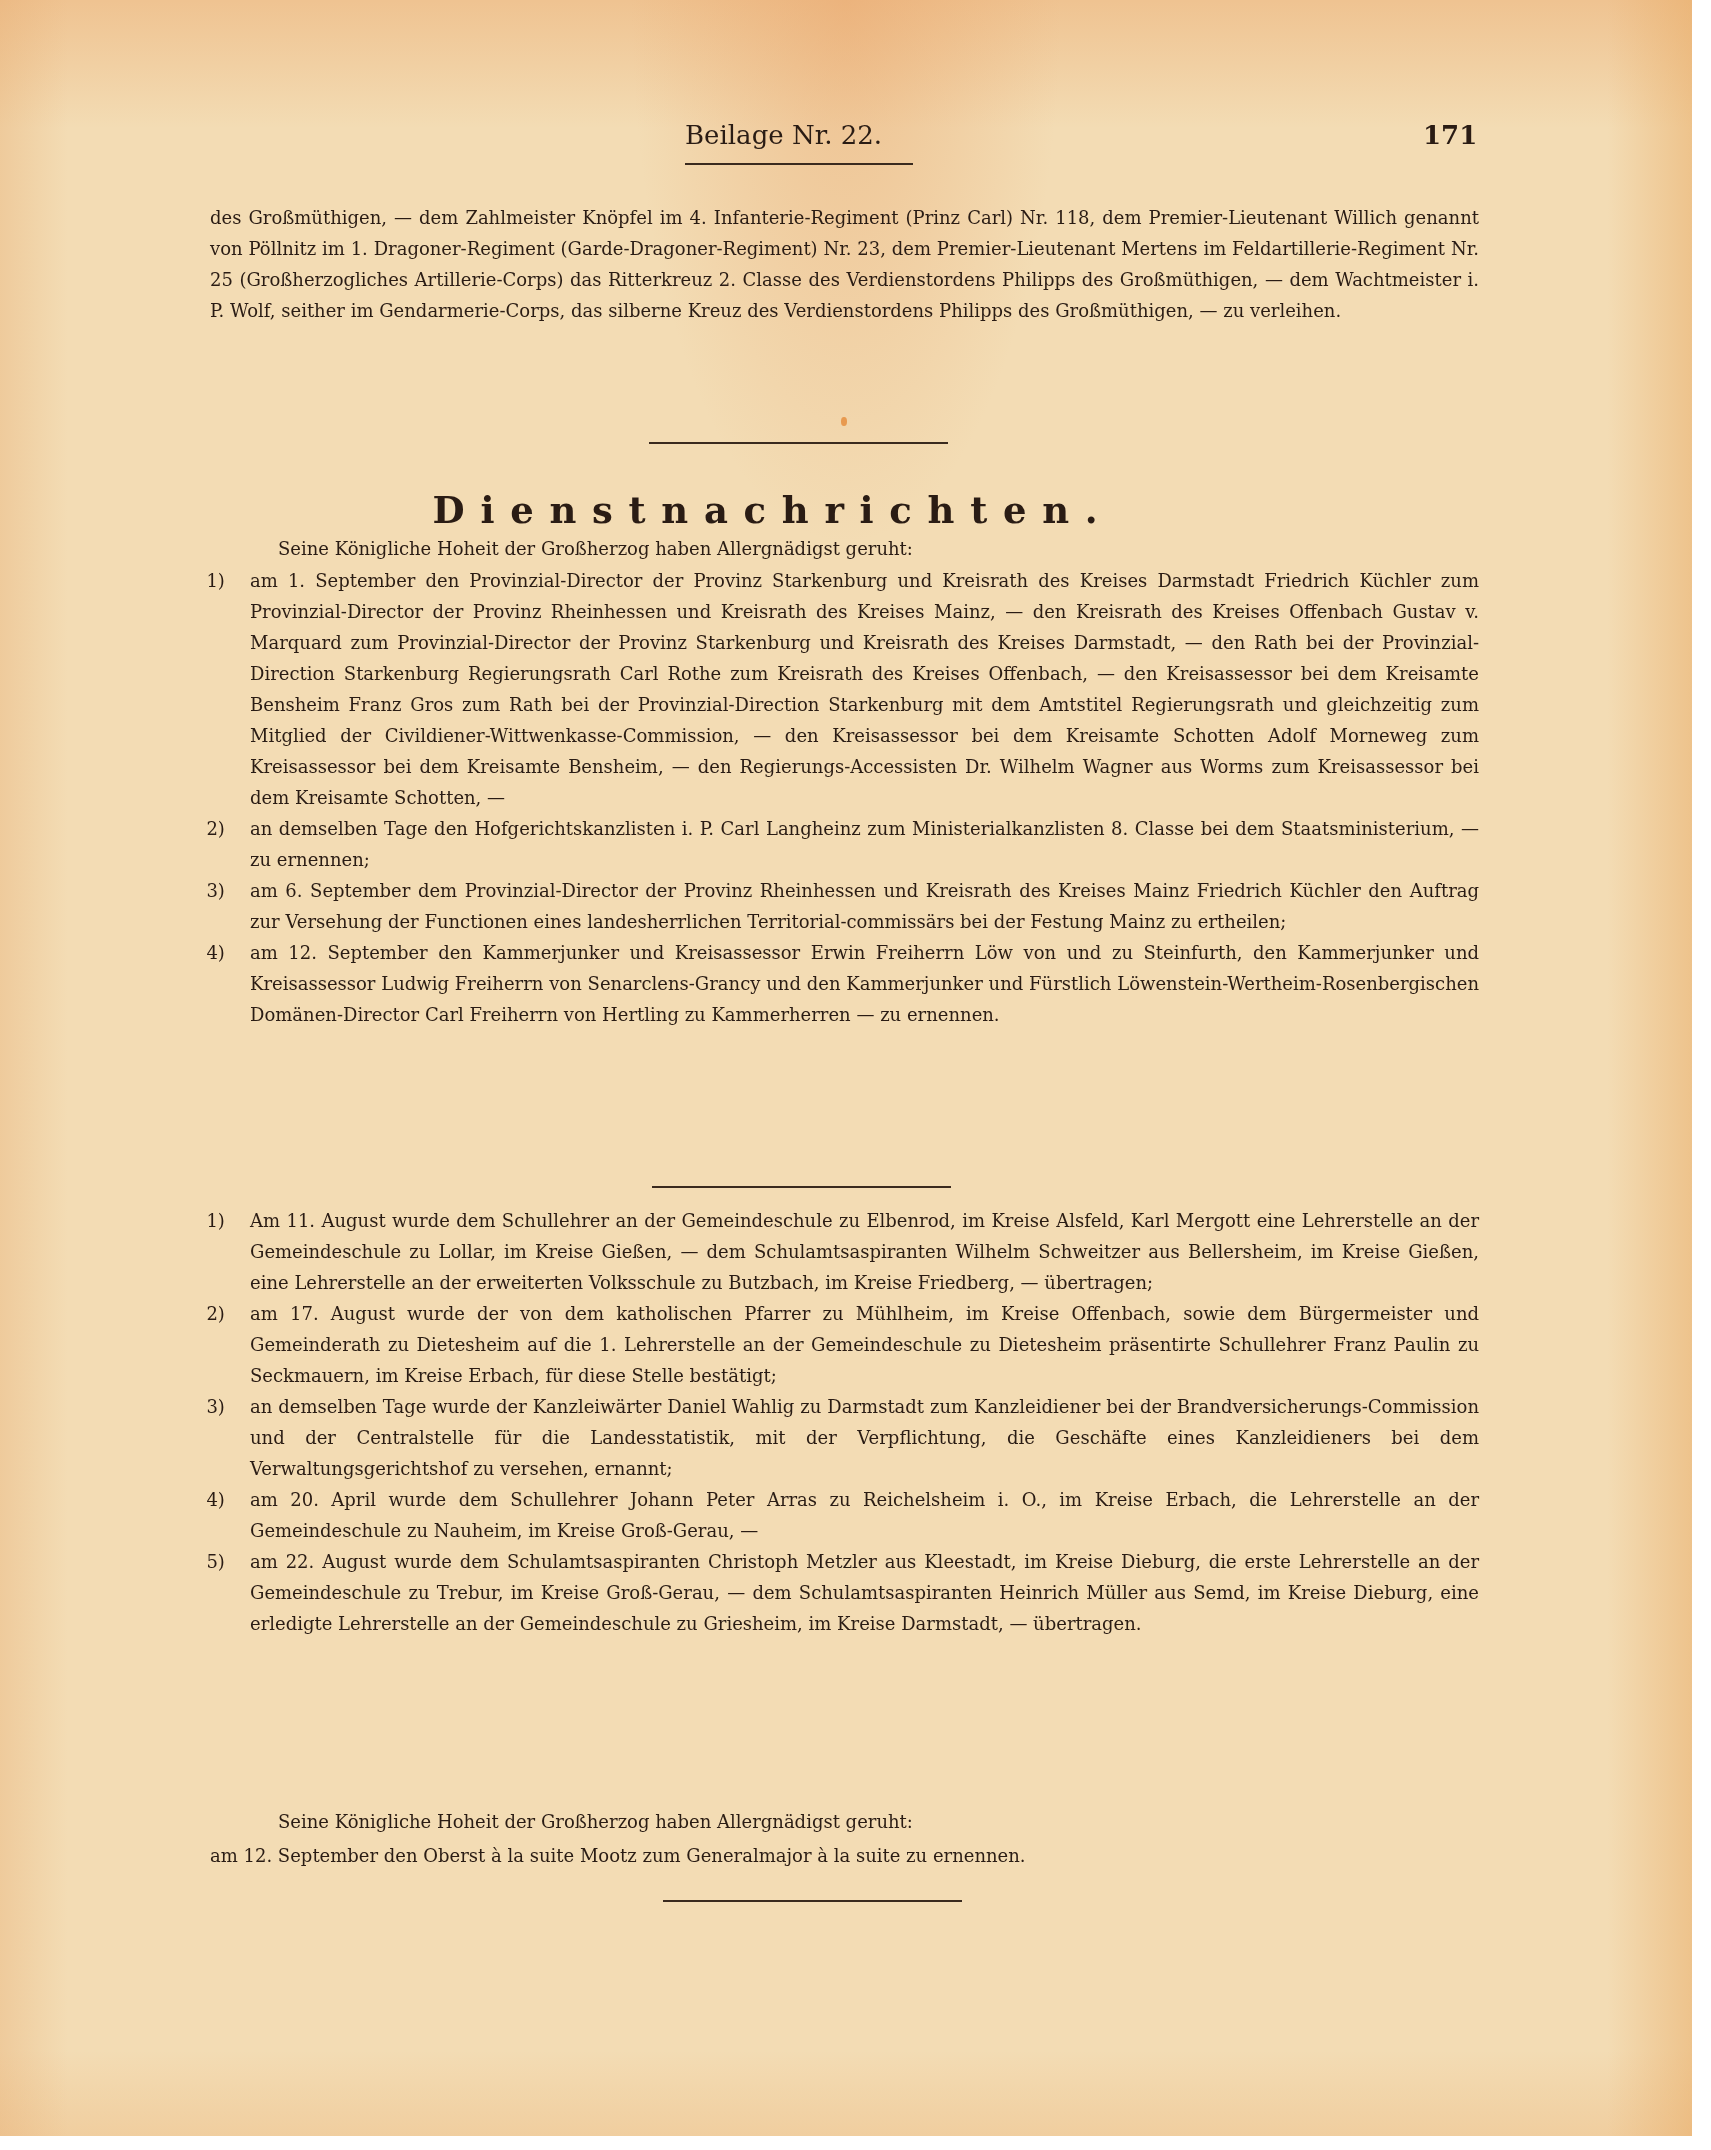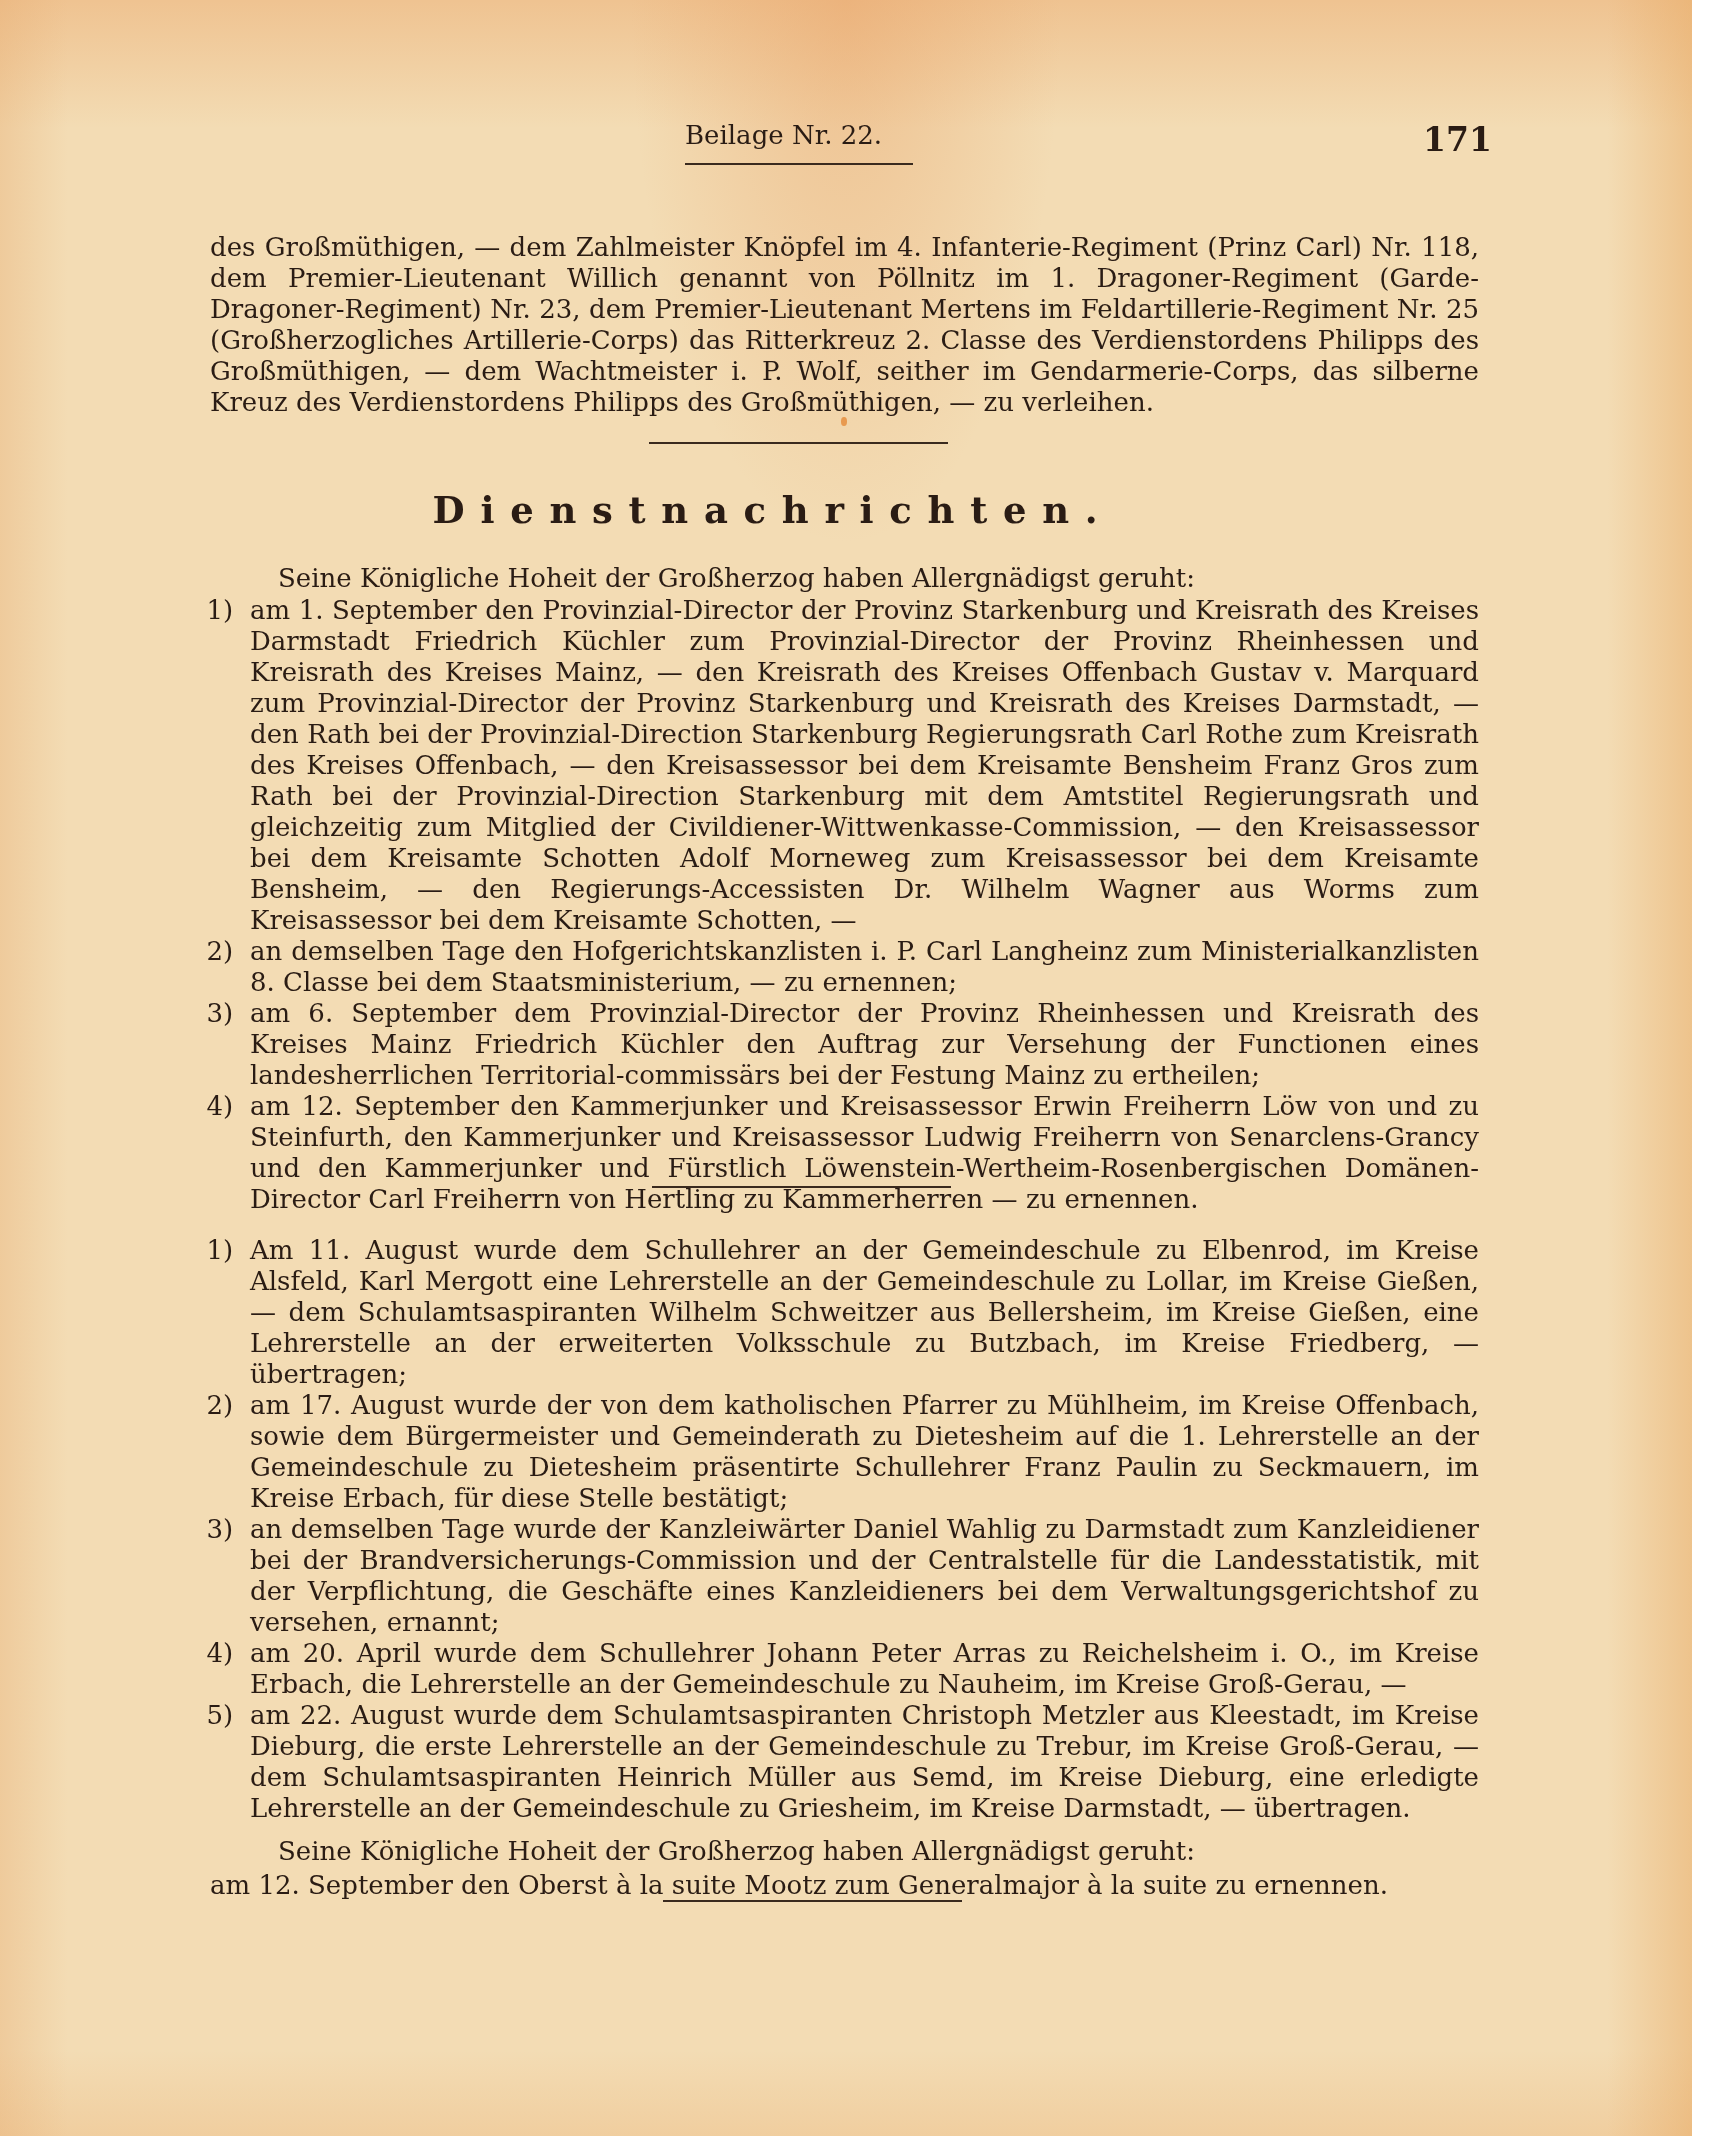--- a/index.html
+++ b/index.html
@@ -18,26 +18,25 @@
   }
   .ink { color: #2a1c14; }
   .header-title {
     position: absolute; left: 685px; top: 120px; font-size: 26px;
     letter-spacing: 0px;
   }
   .header-rule {
     position: absolute; left: 685px; top: 163px; width: 228px; height: 2.1px; background: #3a2a1e;
   }
   .page-number {
-    position: absolute; left: 1423px; top: 120px; font-size: 33px; font-weight: bold;
+    position: absolute; left: 1423px; top: 120px; font-size: 26px; font-weight: bold;
   }
   .block {
-    position: absolute; left: 210px; width: 1269px; font-size: 26px; line-height: 31px;
+    position: absolute; left: 210px; width: 1269px; font-size: 18px; line-height: 31px;
     text-align: justify;
-    margin-top: 30px;
   }
   .block p { margin: 0; }
   .item { position: relative; padding-left: 40px; text-align: justify; }
   .item .num { position: absolute; left: -3.6px; top: 0; }
   .indent { padding-left: 68px; }
   .rule {
     position: absolute; height: 2.1px; background: #3a2a1e;
   }
   .heading {
     position: absolute; width: 1546px; left: 0; text-align: center;

